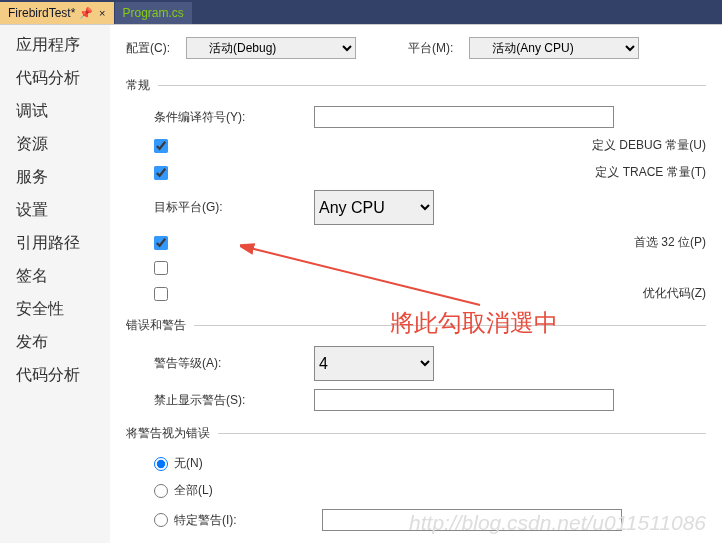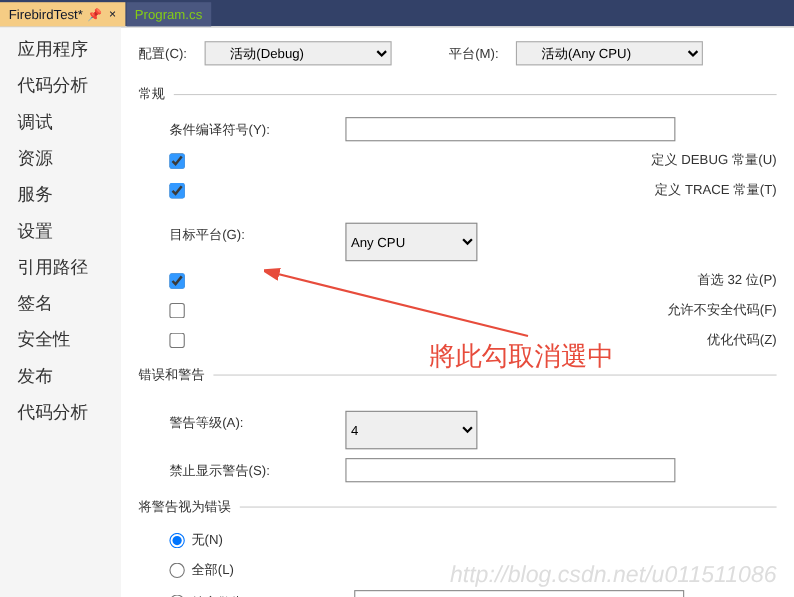--- a/index.html
+++ b/index.html
@@ -34,21 +34,21 @@
     
     .checkbox-row { display: flex; align-items: center; padding: 5px 0 5px 28px; justify-content: space-between; }
     .checkbox-row input[type="checkbox"] { width: 14px; height: 14px; margin-right: 6px; accent-color: #3399ff; }
     .checkbox-row label { font-size: 12px; }
     
     .radio-row { display: flex; align-items: center; padding: 5px 0 5px 28px; }
     .radio-row input[type="radio"] { width: 14px; height: 14px; margin-right: 6px; }
     .radio-row label { font-size: 12px; }
     .radio-row .text-input { width: 140px; margin-left: 8px; }
     
-    .small-select { width: 120px; height: 35px; font-size: 12px; border: 1px solid #888; margin-top: 12px; }
+    .small-select { width: 120px; height: 35px; font-size: 16px; border: 1px solid #888; }
     
     .annotation { position: absolute; color: #e74c3c; font-size: 24px; font-family: "KaiTi", "STKaiti", serif; pointer-events: none; }
     .arrow-svg { position: absolute; pointer-events: none; }
     
     .watermark { position: absolute; right: 16px; bottom: 8px; color: #ddd; font-size: 21px; font-style: italic; pointer-events: none; }
   </style>
 </head>
 <body>
 
 <div class="tab-bar">
@@ -115,21 +115,20 @@
         <option>Any CPU</option>
       </select>
     </div>
 
     <div class="checkbox-row">
       <input type="checkbox" checked="" style="">
       <label>首选 32 位(P)</label>
     </div>
     <div class="checkbox-row">
       <input type="checkbox" style="">
-      <label>允许不安全代码(F)</label>
     </div>
     <div class="checkbox-row">
       <input type="checkbox" style="">
       <label>优化代码(Z)</label>
     </div>
 
     <div class="section-header">
       <span>错误和警告</span>
         <div class="line"></div>
     </div>

